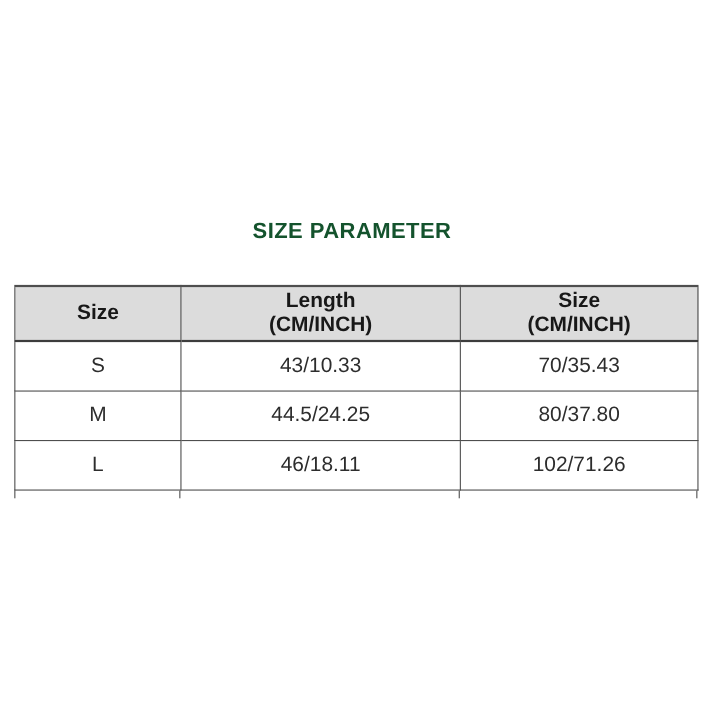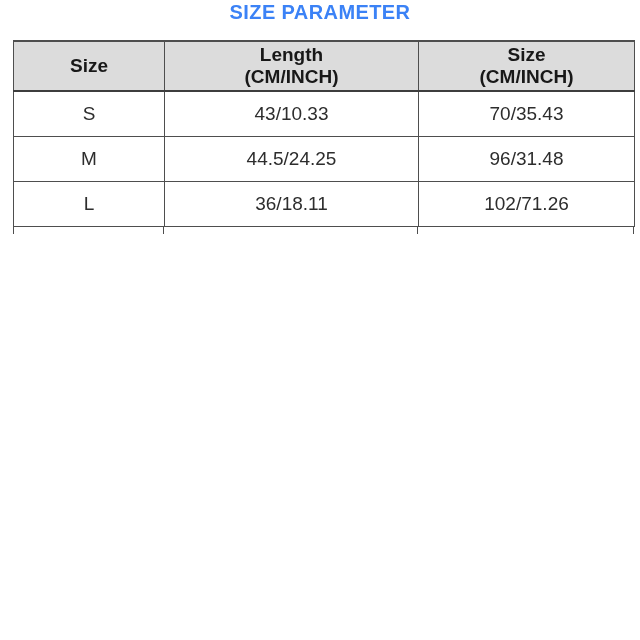--- a/index.html
+++ b/index.html
@@ -14,30 +14,31 @@
     font-family: "Liberation Sans", sans-serif;
     position: relative;
   }
   .page {
     width: 640px;
     height: 640px;
     background: #ffffff;
   }
   .title {
     margin: 0;
+    padding-top: 198px;
     text-align: center;
     font-size: 20px;
     font-weight: bold;
-    color: #3b82f6;
+    color: #14532d;
     letter-spacing: 0.4px;
     line-height: 24px;
   }
   .table-wrap {
     margin-left: 13px;
-    margin-top: 16px;
+    margin-top: 37px;
     width: 621px;
   }
   table.size-table {
     border-collapse: collapse;
     table-layout: fixed;
     width: 621px;
     border: 1px solid #4e4e4e;
     border-top-width: 2px;
   }
   col.c-size   { width: 151px; }
@@ -120,25 +121,25 @@
       </thead>
       <tbody>
         <tr>
           <td>S</td>
           <td>43/10.33</td>
           <td>70/35.43</td>
         </tr>
         <tr>
           <td>M</td>
           <td>44.5/24.25</td>
-          <td>96/31.48</td>
+          <td>80/37.80</td>
         </tr>
         <tr>
           <td>L</td>
-          <td>36/18.11</td>
+          <td>46/18.11</td>
           <td>102/71.26</td>
         </tr>
       </tbody>
     </table>
 
     <div class="stubs">
       <span class="stub s0"></span>
       <span class="stub s1"></span>
       <span class="stub s2"></span>
       <span class="stub s3"></span>

